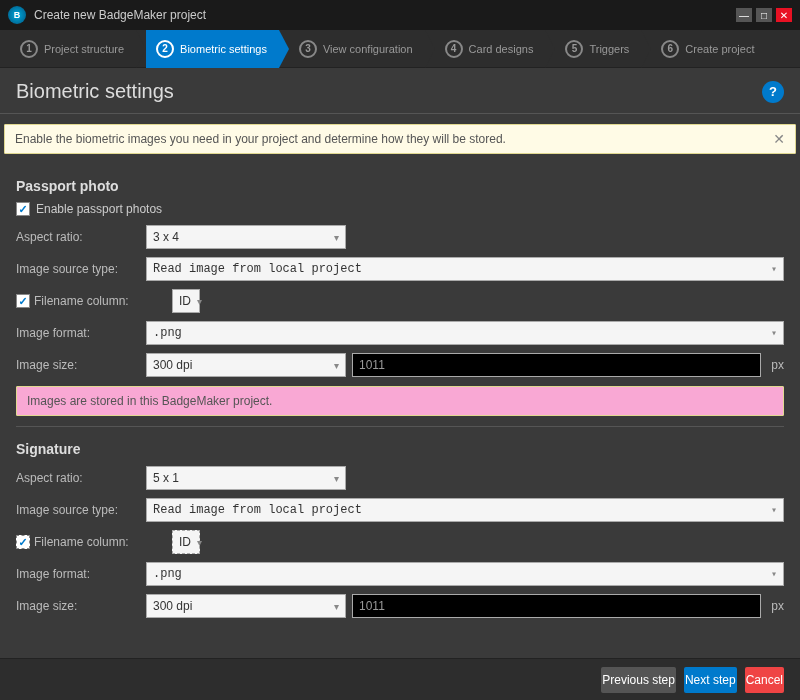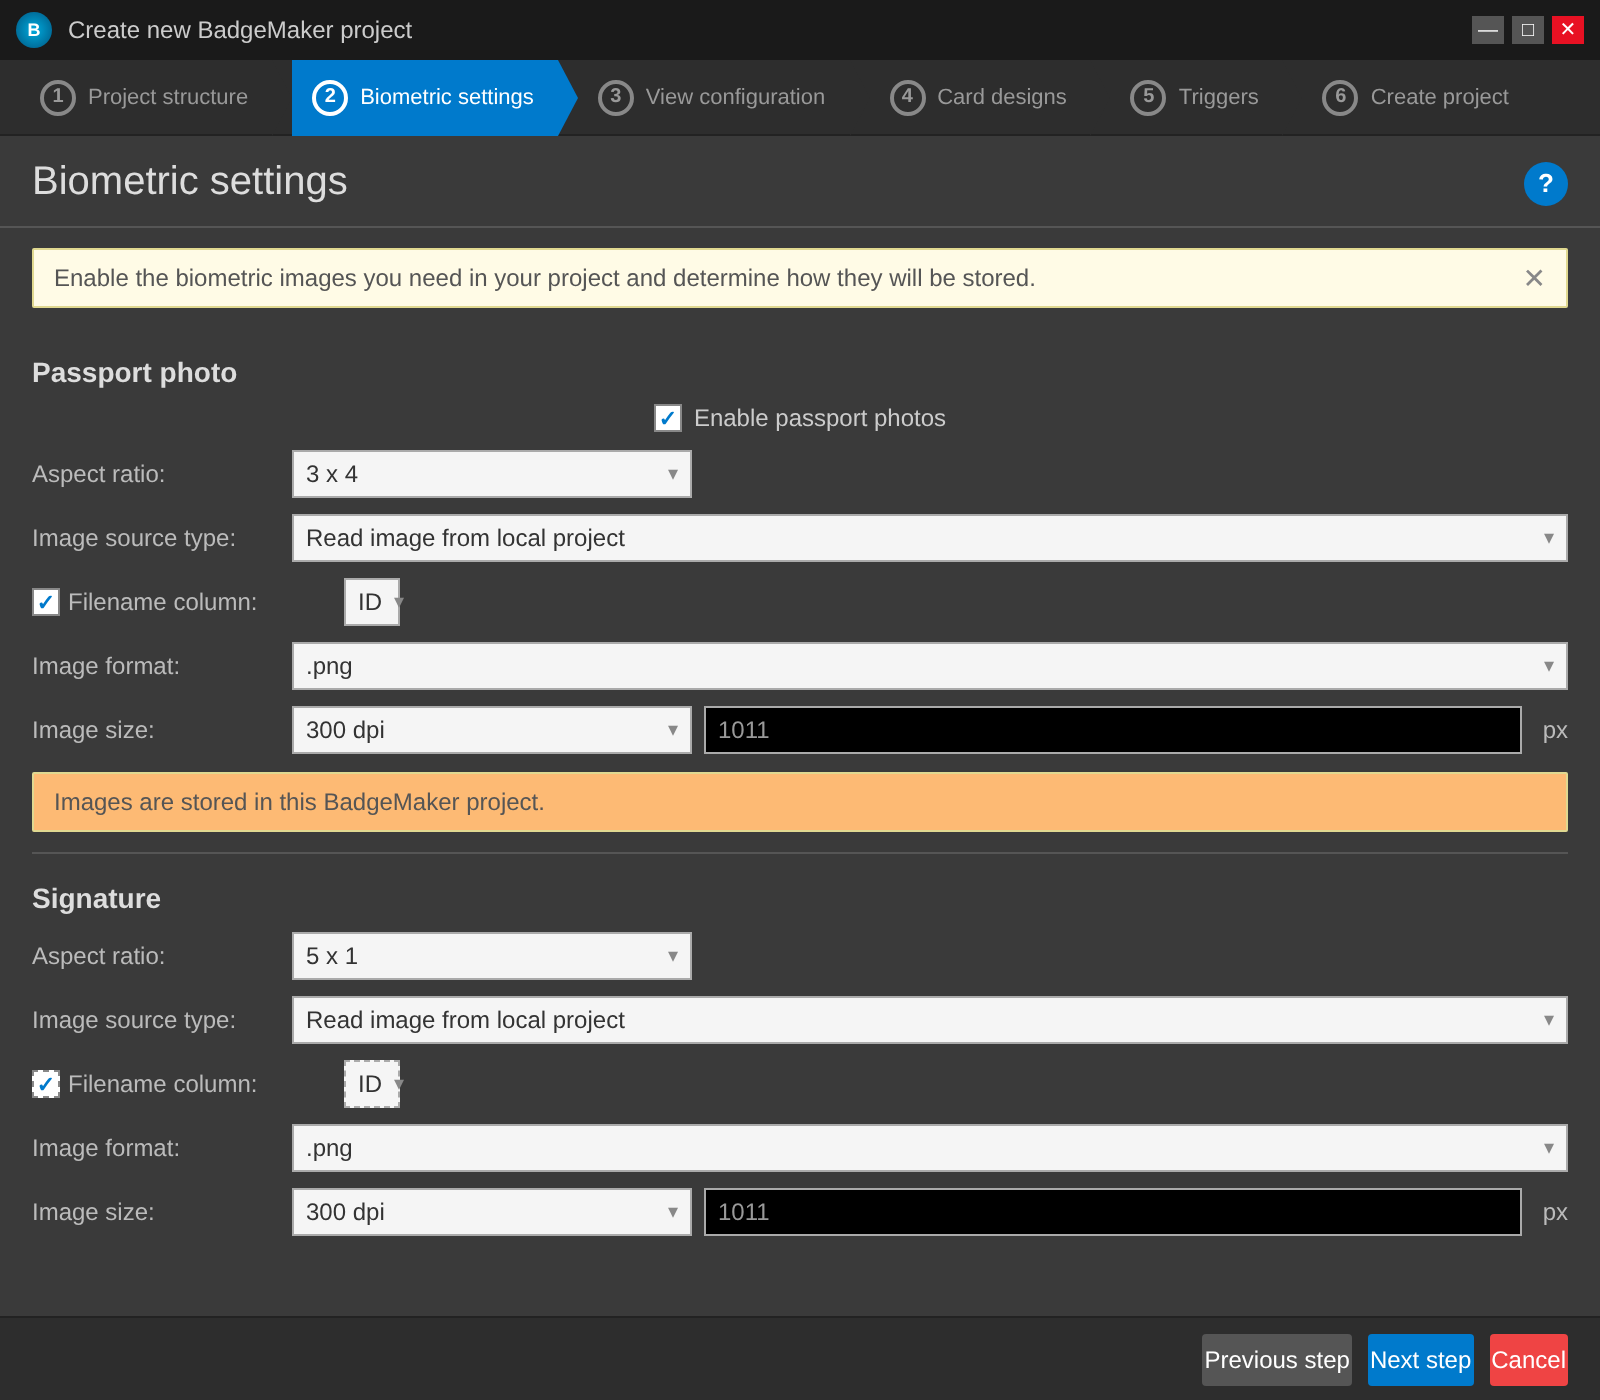--- a/index.html
+++ b/index.html
@@ -122,21 +122,21 @@
       font-weight: bold;
       font-size: 13px;
       cursor: pointer;
       border: none;
     }
 
     
     .info-banner {
       background: #fffbe6;
       border: 1px solid #e0d890;
-      margin: 10px 16px;
+      margin: 10px 4px;
       padding: 7px 10px;
       display: flex;
       align-items: center;
       justify-content: space-between;
       color: #555;
       font-size: 12px;
       border-radius: 1px;
       gap: 40px;
     }
     .info-banner .close-x {
@@ -187,21 +187,20 @@
       align-items: center;
       gap: 6px;
     }
 
     
     .checkbox-row {
       display: flex;
       align-items: center;
       gap: 6px;
       margin-bottom: 8px;
-      justify-content: center;
     }
     .cb {
       width: 14px; height: 14px;
       border: 1px solid #888;
       background: #fff;
       display: flex; align-items: center; justify-content: center;
       cursor: pointer;
       flex-shrink: 0;
     }
     .cb.checked::after {
@@ -226,21 +225,21 @@
       justify-content: space-between;
       cursor: pointer;
       height: 24px;
     }
     .select-control .arrow {
       font-size: 10px;
       color: #888;
       margin-left: 6px;
     }
     .select-wide { width: 200px; }
-    .select-full { width: 100%; }
+    .select-full { width: 100%; font-family: Liberation Mono, monospace; }
     .select-small { width: 28px; margin-left: 26px; }
 
     
     .text-input {
       background: #000000;
       border: 1px solid #aaa;
       color: #999;
       padding: 2px 6px;
       font-size: 12px;
       height: 24px;
@@ -249,21 +248,21 @@
 
     
     .px-label {
       color: #bbb;
       font-size: 12px;
       margin-left: 4px;
     }
 
     
     .info-box {
-      background: #fdba74;
+      background: #f9a8d4;
       border: 1px solid #e0d890;
       padding: 7px 10px;
       color: #555;
       font-size: 12px;
       margin: 8px 0 10px;
       border-radius: 1px;
     }
 
     
     .divider {

